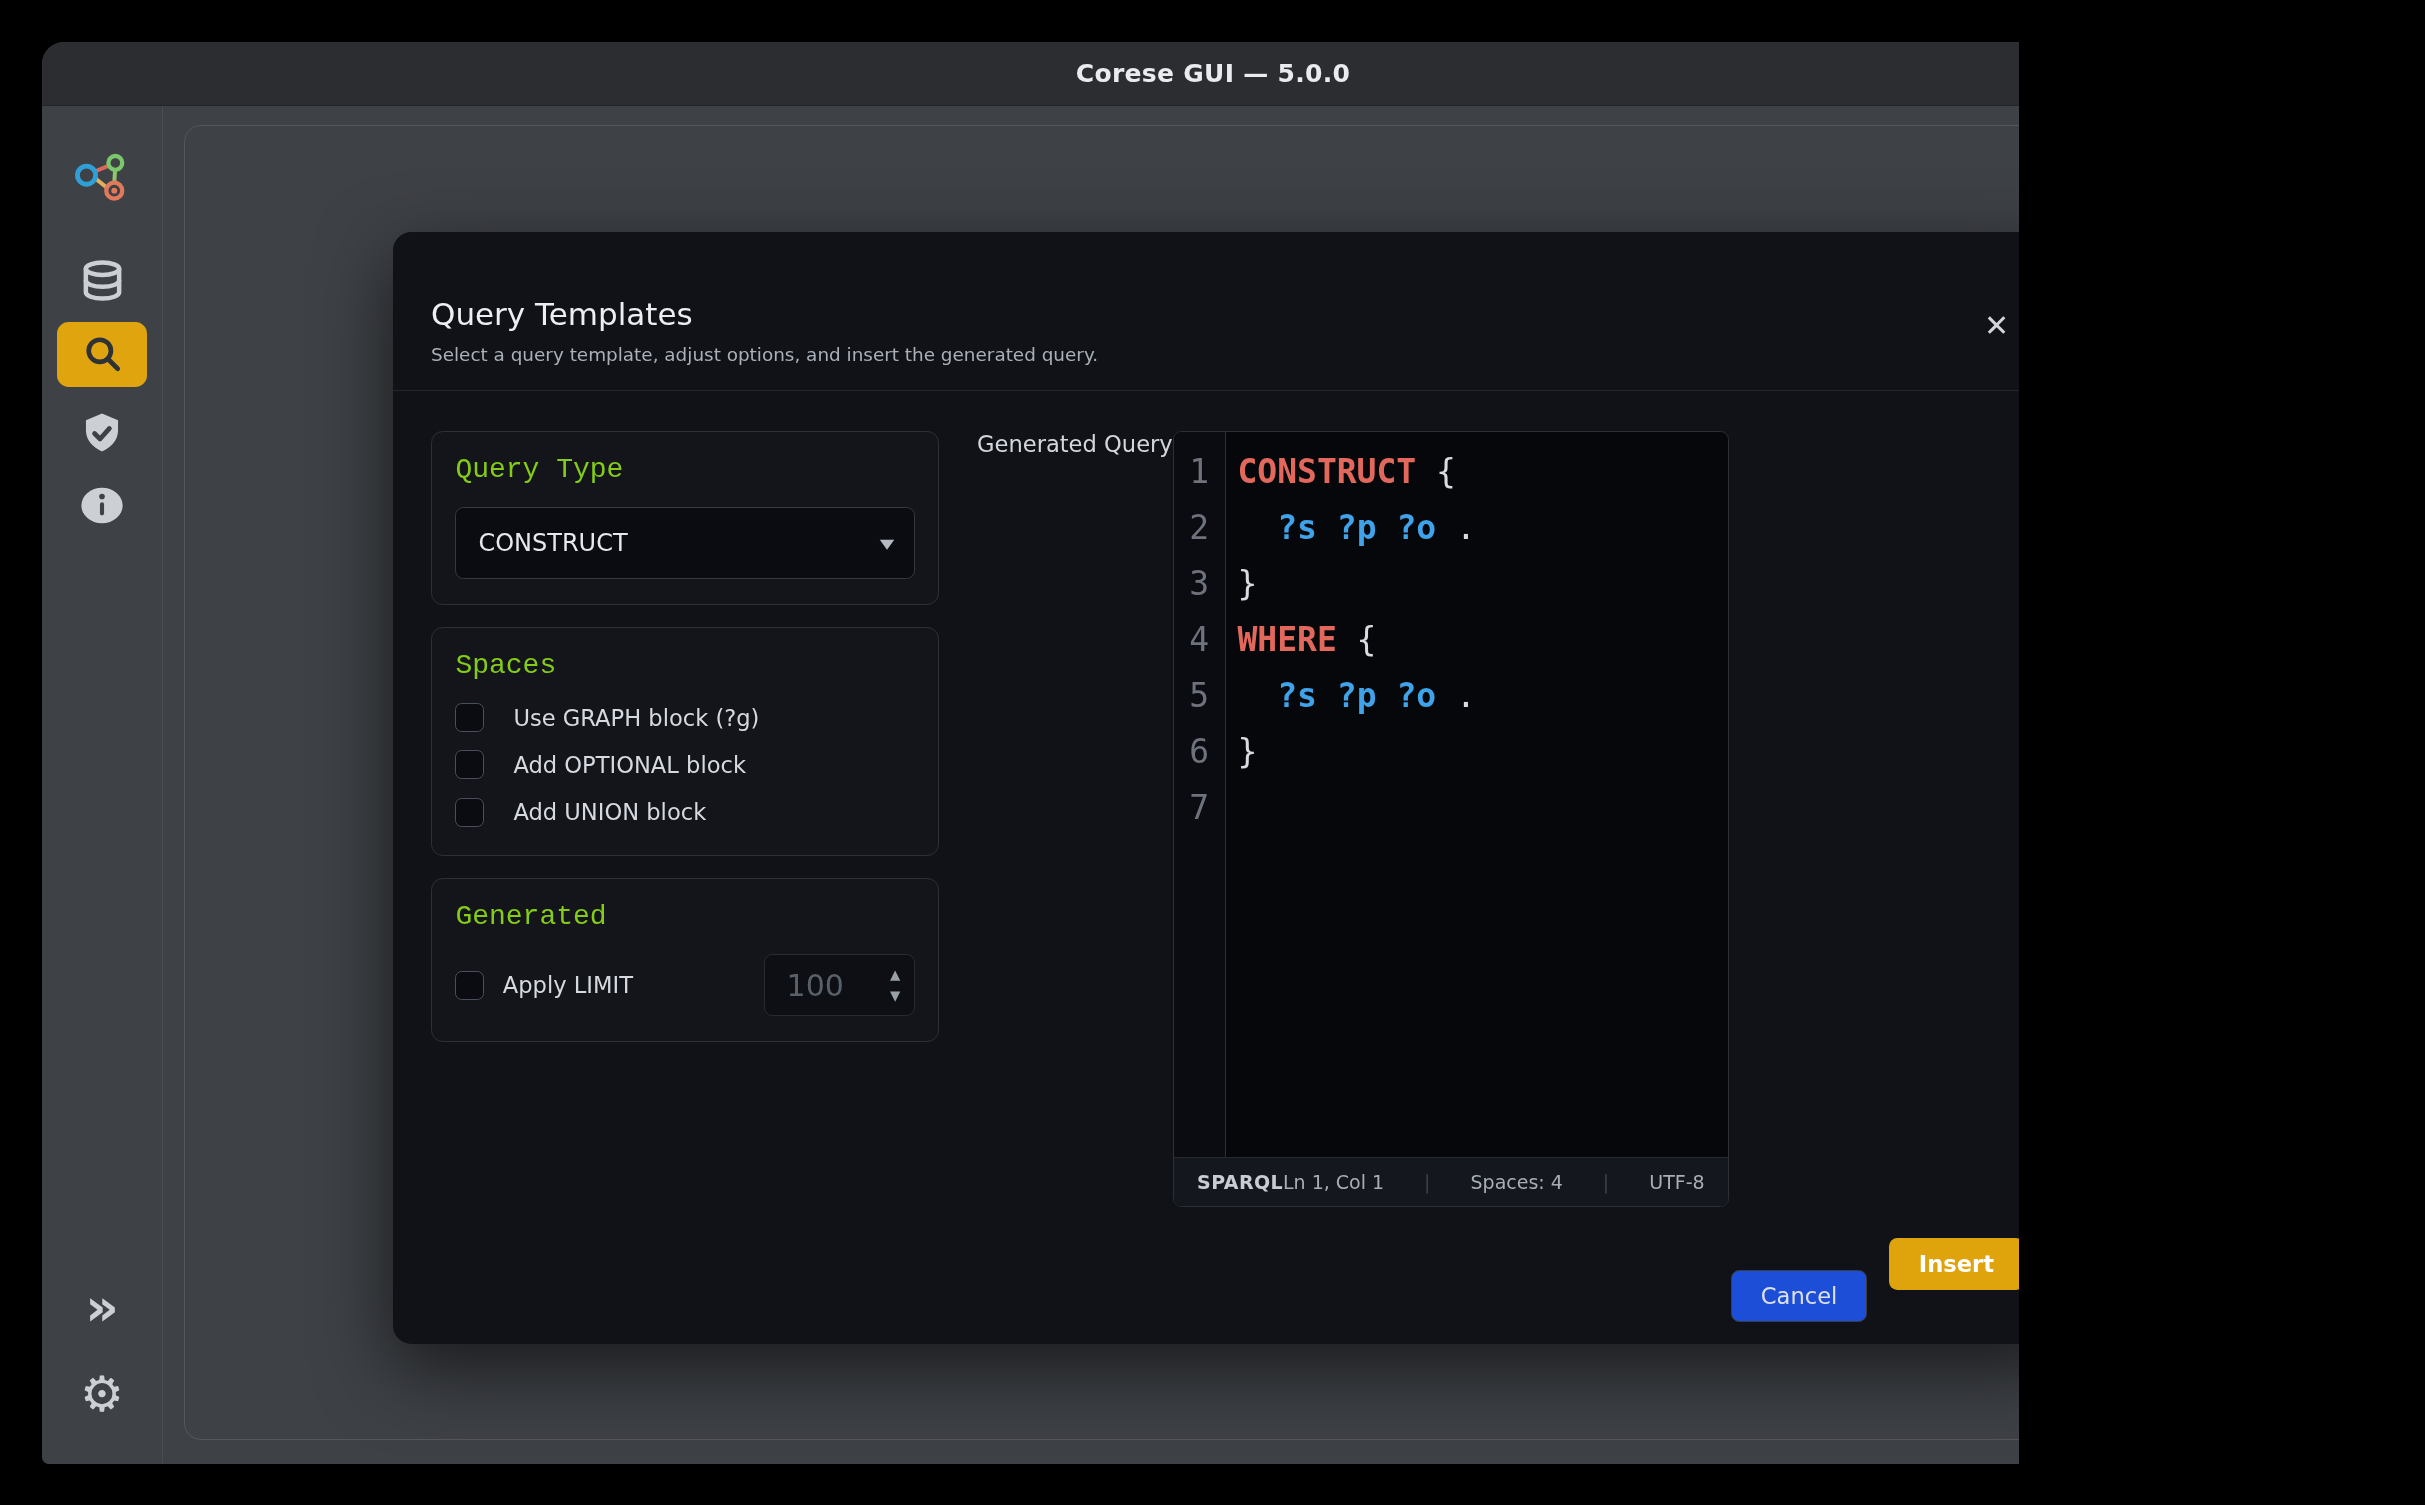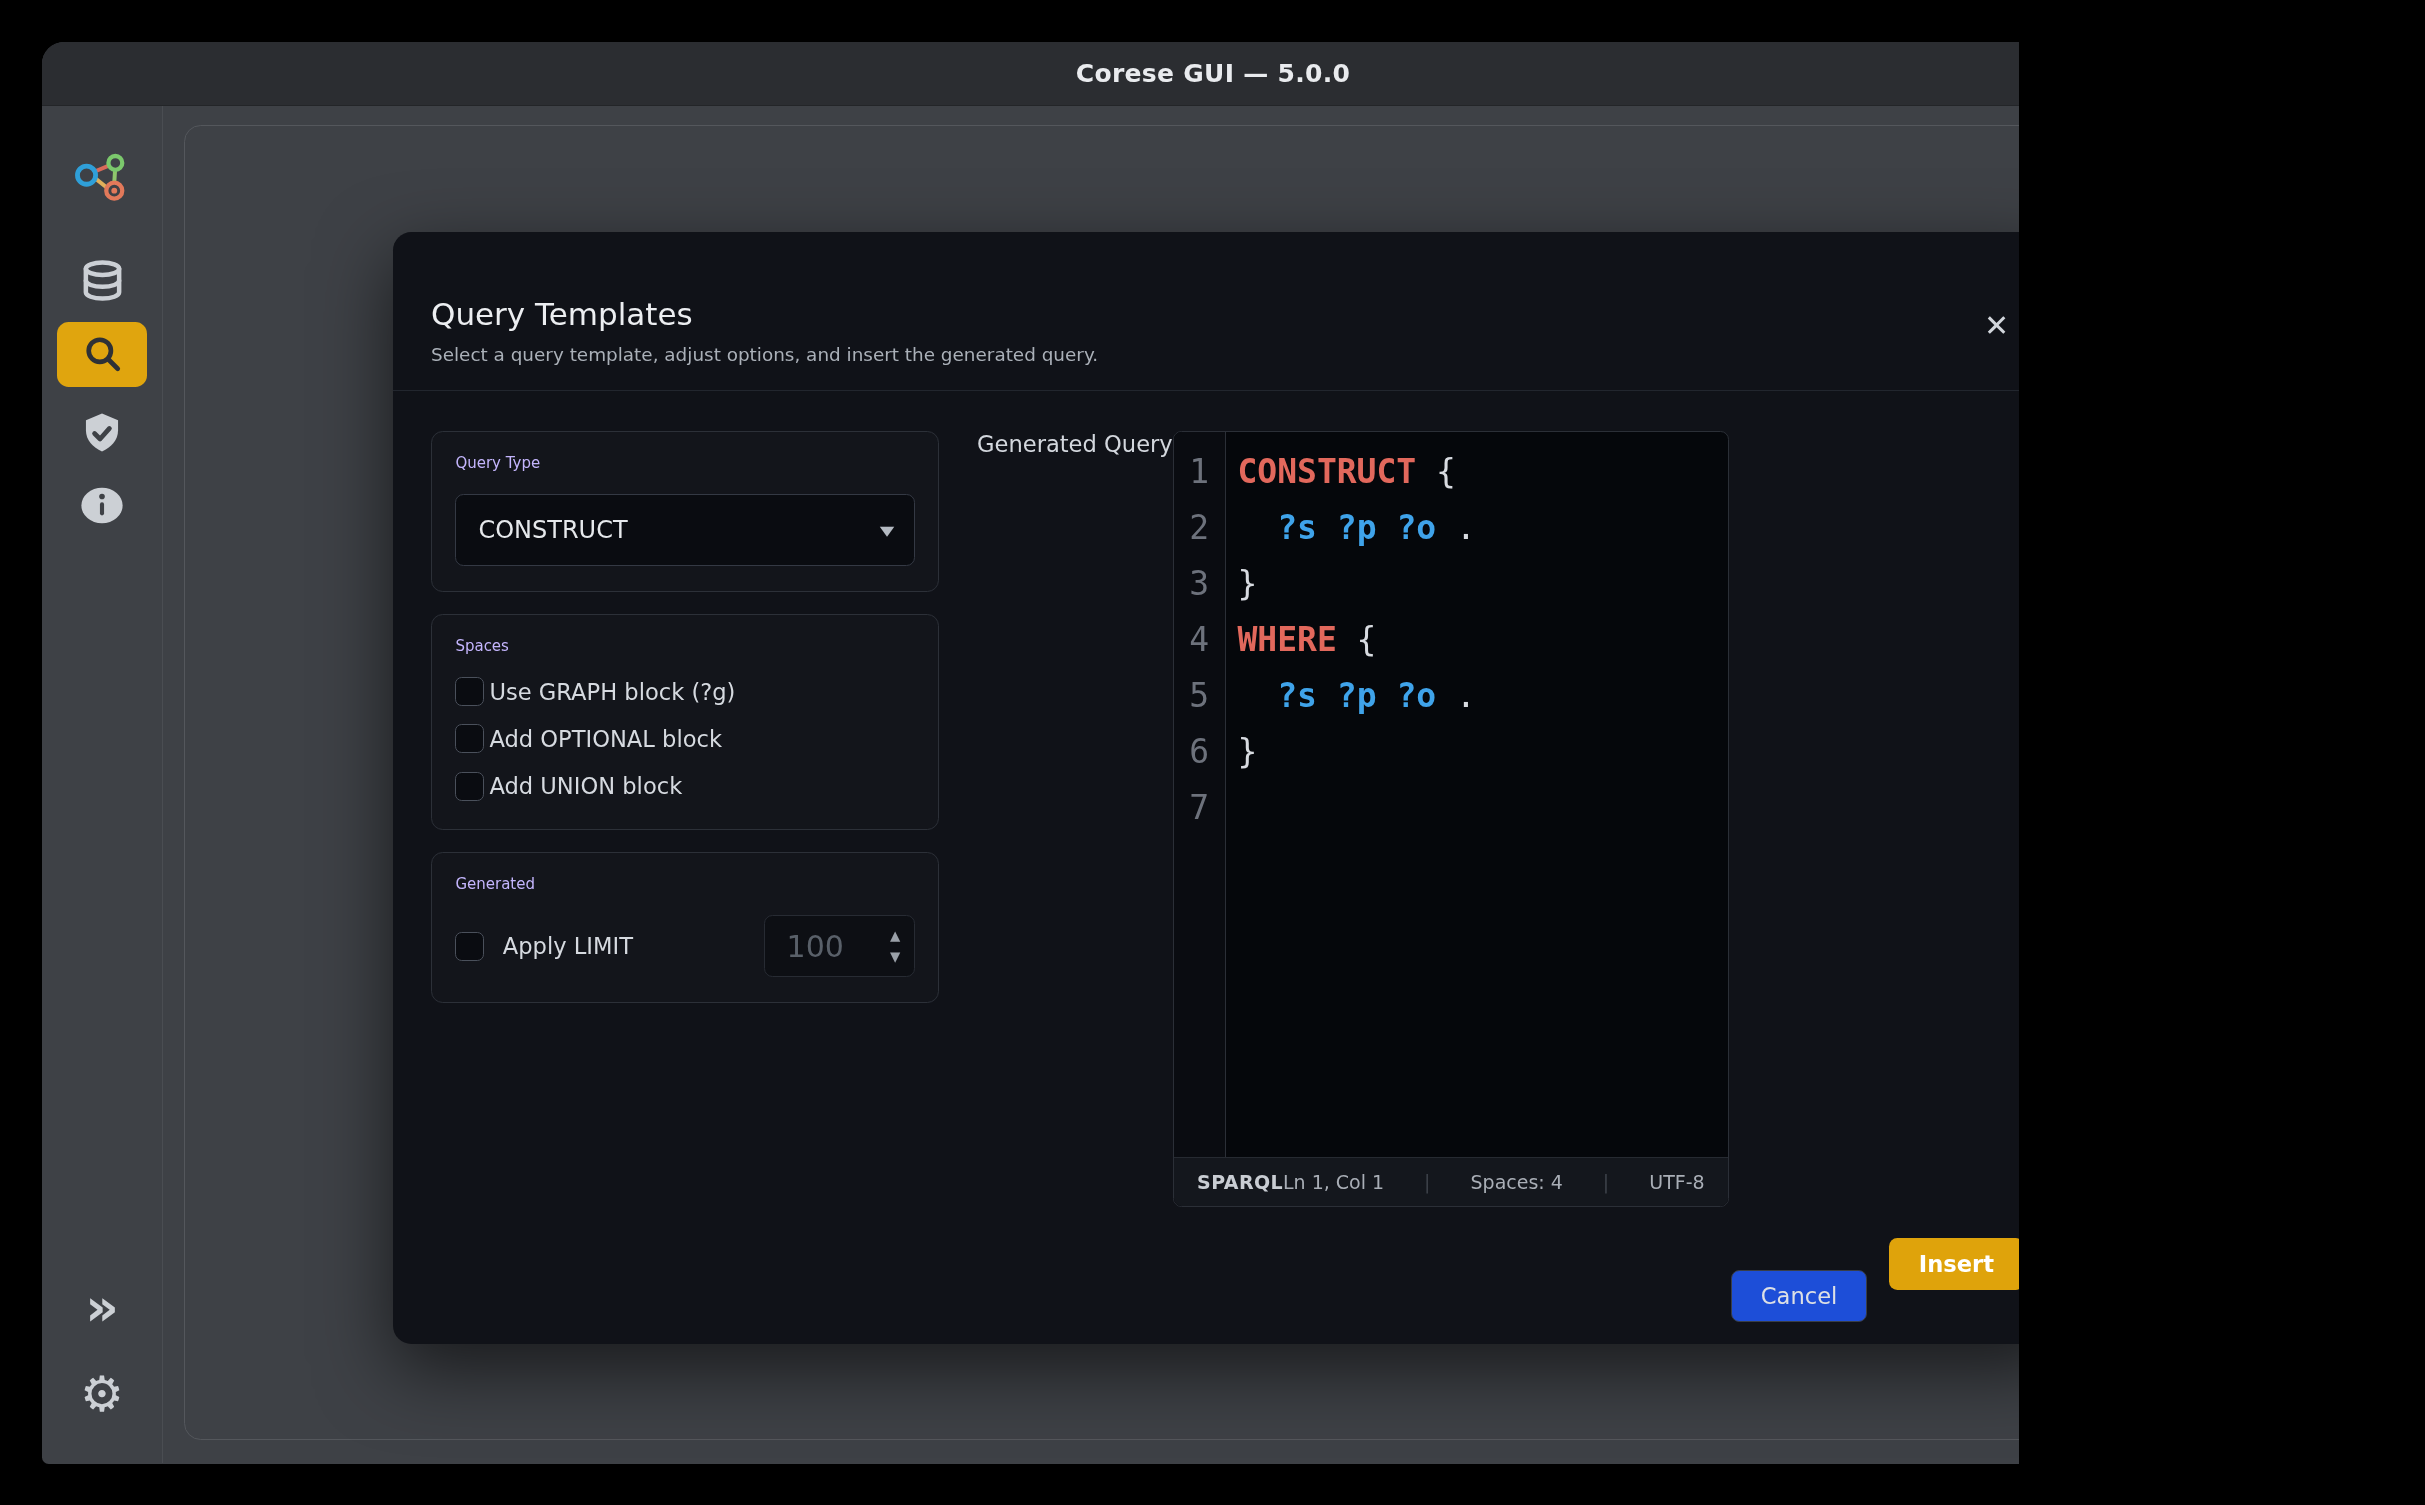--- a/index.html
+++ b/index.html
@@ -45,27 +45,27 @@
   .modal-subtitle { margin-top:11.7px; color:#aab0b8; font-size:18.4px; }
   .modal-close { position:absolute; right:43px; top:40px; width:45px; height:45px;
                  display:flex; align-items:center; justify-content:center;
                  color:#d2d6dc; font-size:30px; cursor:pointer; }
   .modal-body { display:flex; gap:38px; padding:40px 38px 0 38px; }
 
   
   .left-col { flex:0 0 508px; }
   .panel { border:1.7px solid #2c3038; border-radius:11.7px; background:#13151b;
            padding:22px 23.4px 25px 23.4px; margin-bottom:22px; }
-  .panel-label { color:#c4b5fd; font-size:15px; margin-bottom:22px; }
+  .panel-label { color:#84cc16; font-size:28px; margin-bottom:22px;font-family:Liberation Mono, monospace; }
   .select-box { height:72px; background:#0a0c11; border:1.7px solid #343944; border-radius:8.4px;
                 display:flex; align-items:center; justify-content:space-between;
                 padding:0 22px; cursor:pointer; }
   .select-value { color:#e6e9ec; font-size:24px; }
   .select-caret { color:#b4bac2; font-size:20px; transform:scaleX(1.45); }
-  .check-row { display:flex; align-items:center; gap:5px; margin-bottom:18.4px; }
+  .check-row { display:flex; align-items:center; gap:29px; margin-bottom:18.4px; }
   .check-row:last-child { margin-bottom:3.3px; }
   .checkbox { width:29px; height:29px; flex:0 0 29px; background:#0a0c11;
               border:1.7px solid #4a505b; border-radius:6.7px; cursor:pointer; }
   .check-label { color:#d6dae0; font-size:22.6px; }
   .pag-row { display:flex; align-items:center; gap:18.4px; }
   .spinbox { margin-left:auto; width:151px; height:62px; background:#0d0f14;
              border:1.7px solid #272b33; border-radius:8.4px;
              display:flex; align-items:center; padding:0 13.4px 0 22px; }
   .spin-value { color:#596069; font-size:30px; flex:1; }
   .spin-arrows { display:flex; flex-direction:column; align-items:center; gap:7.5px; }

